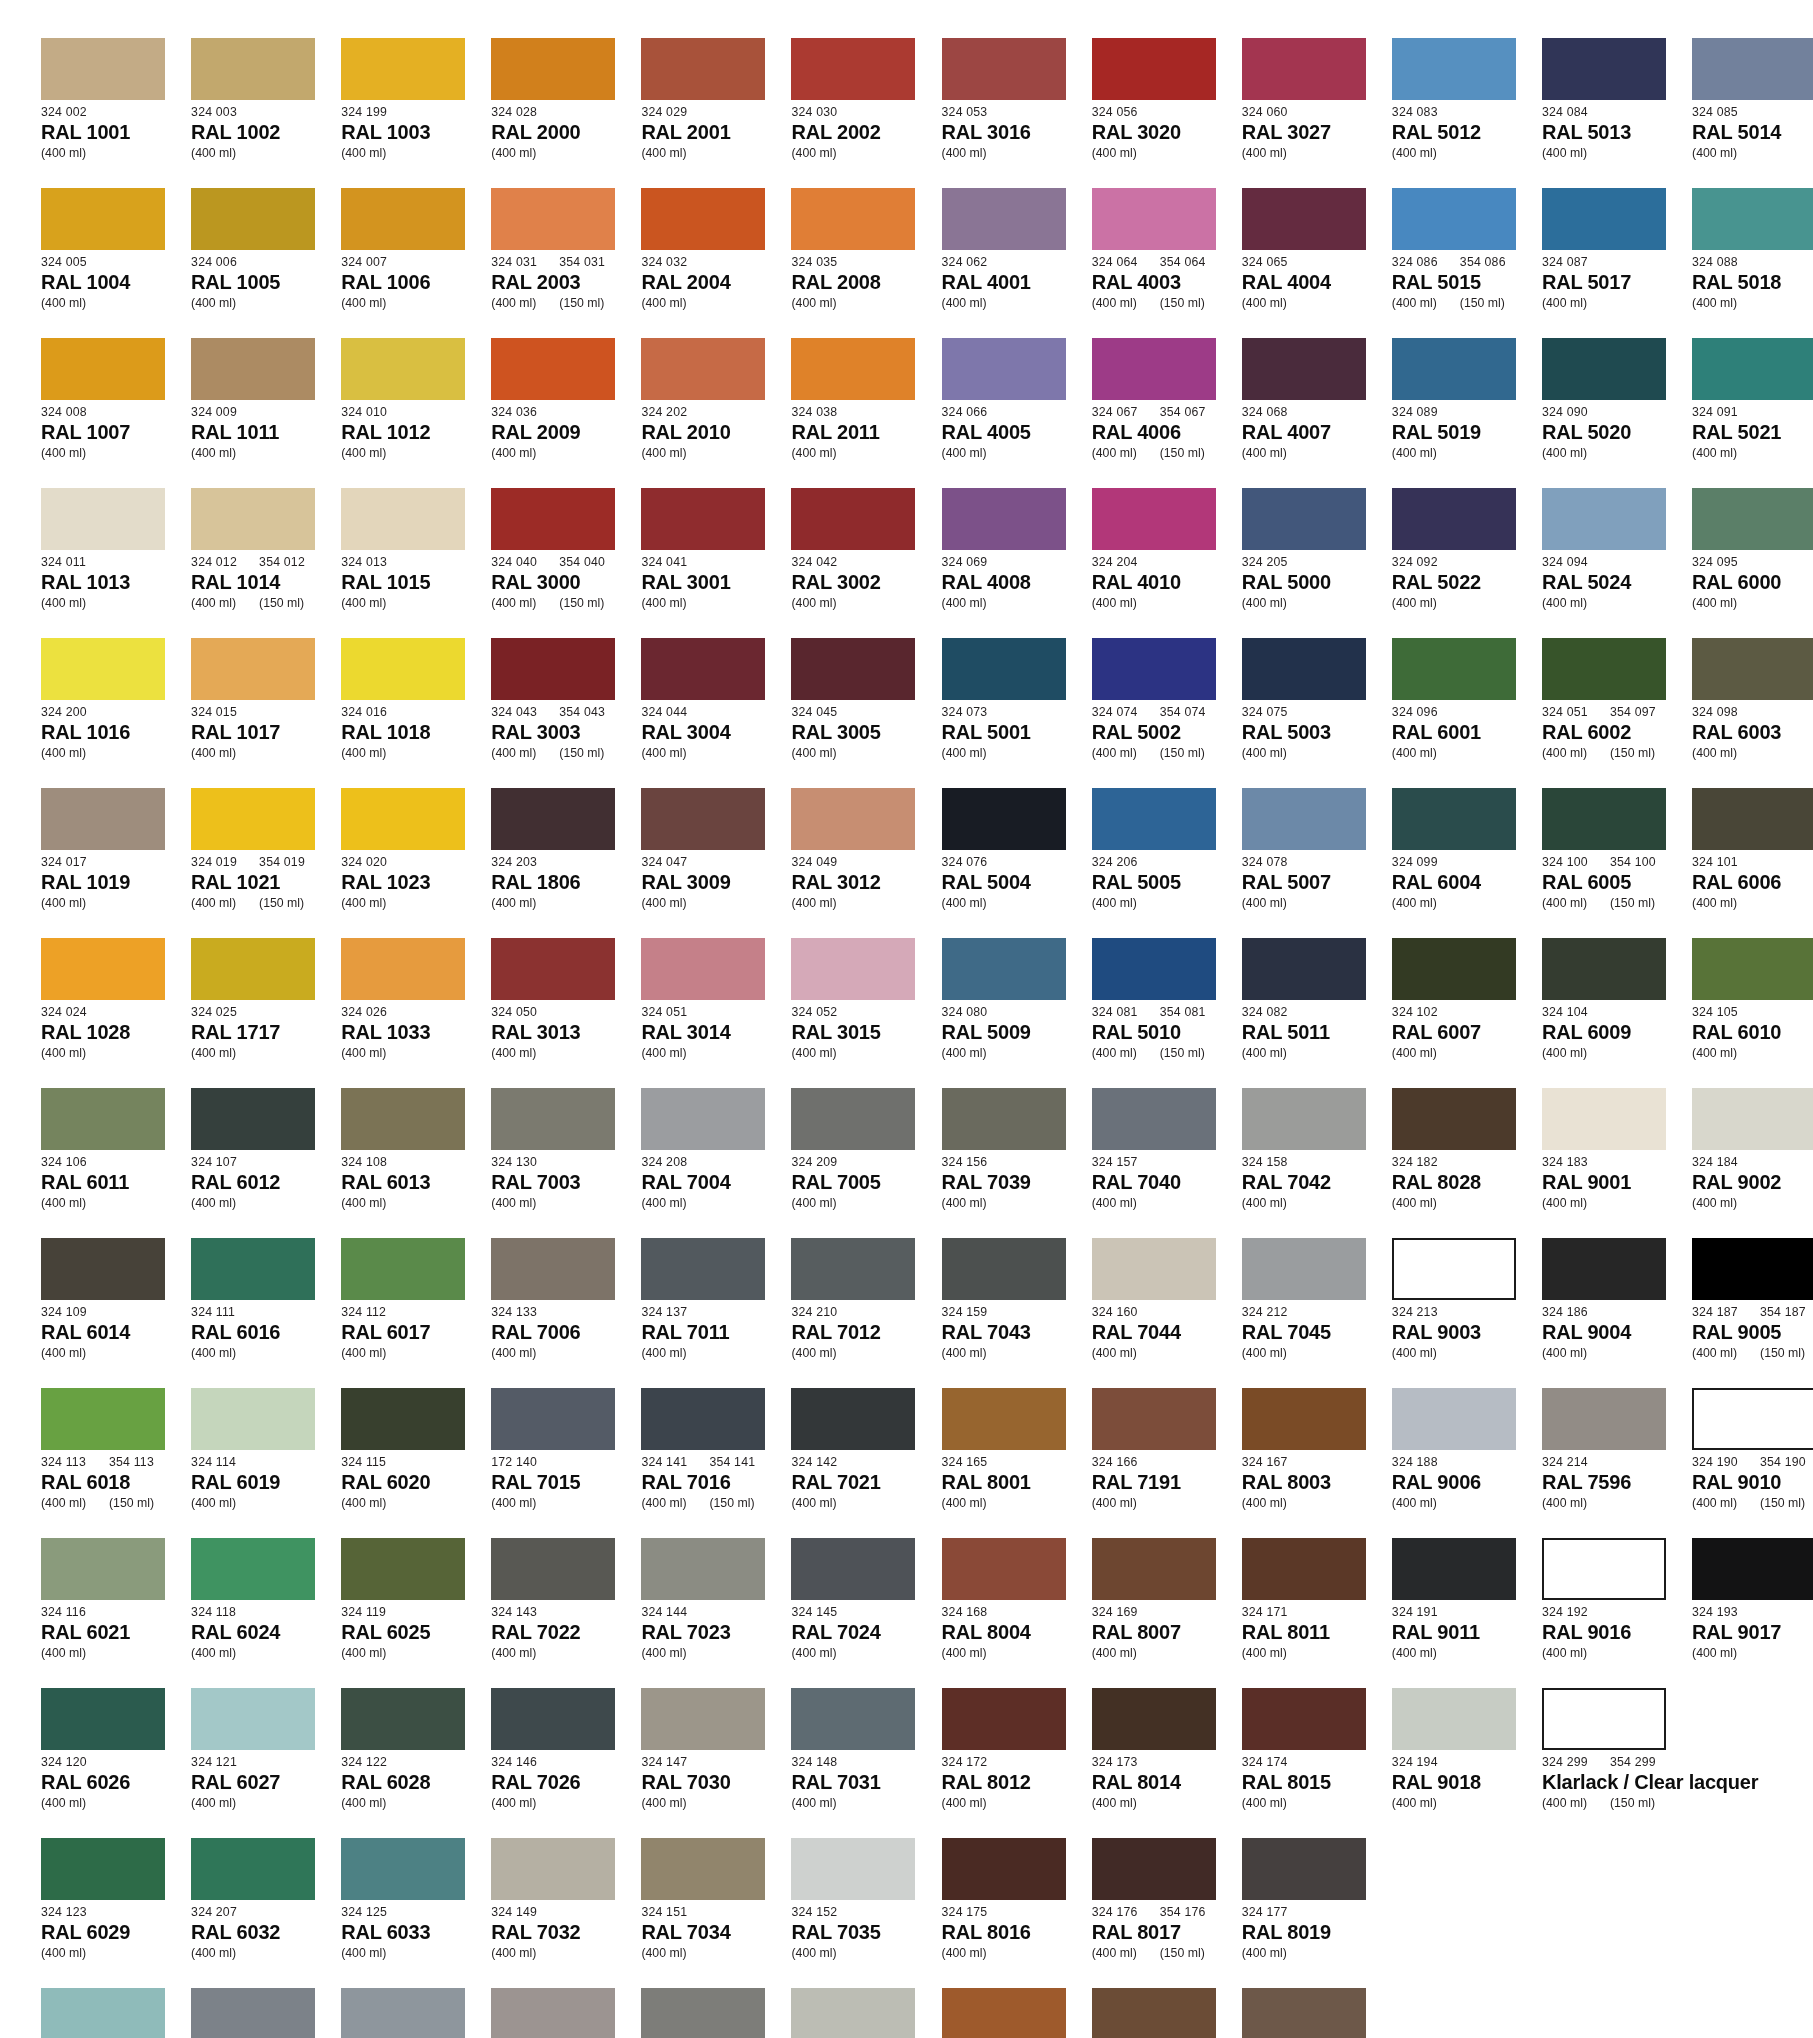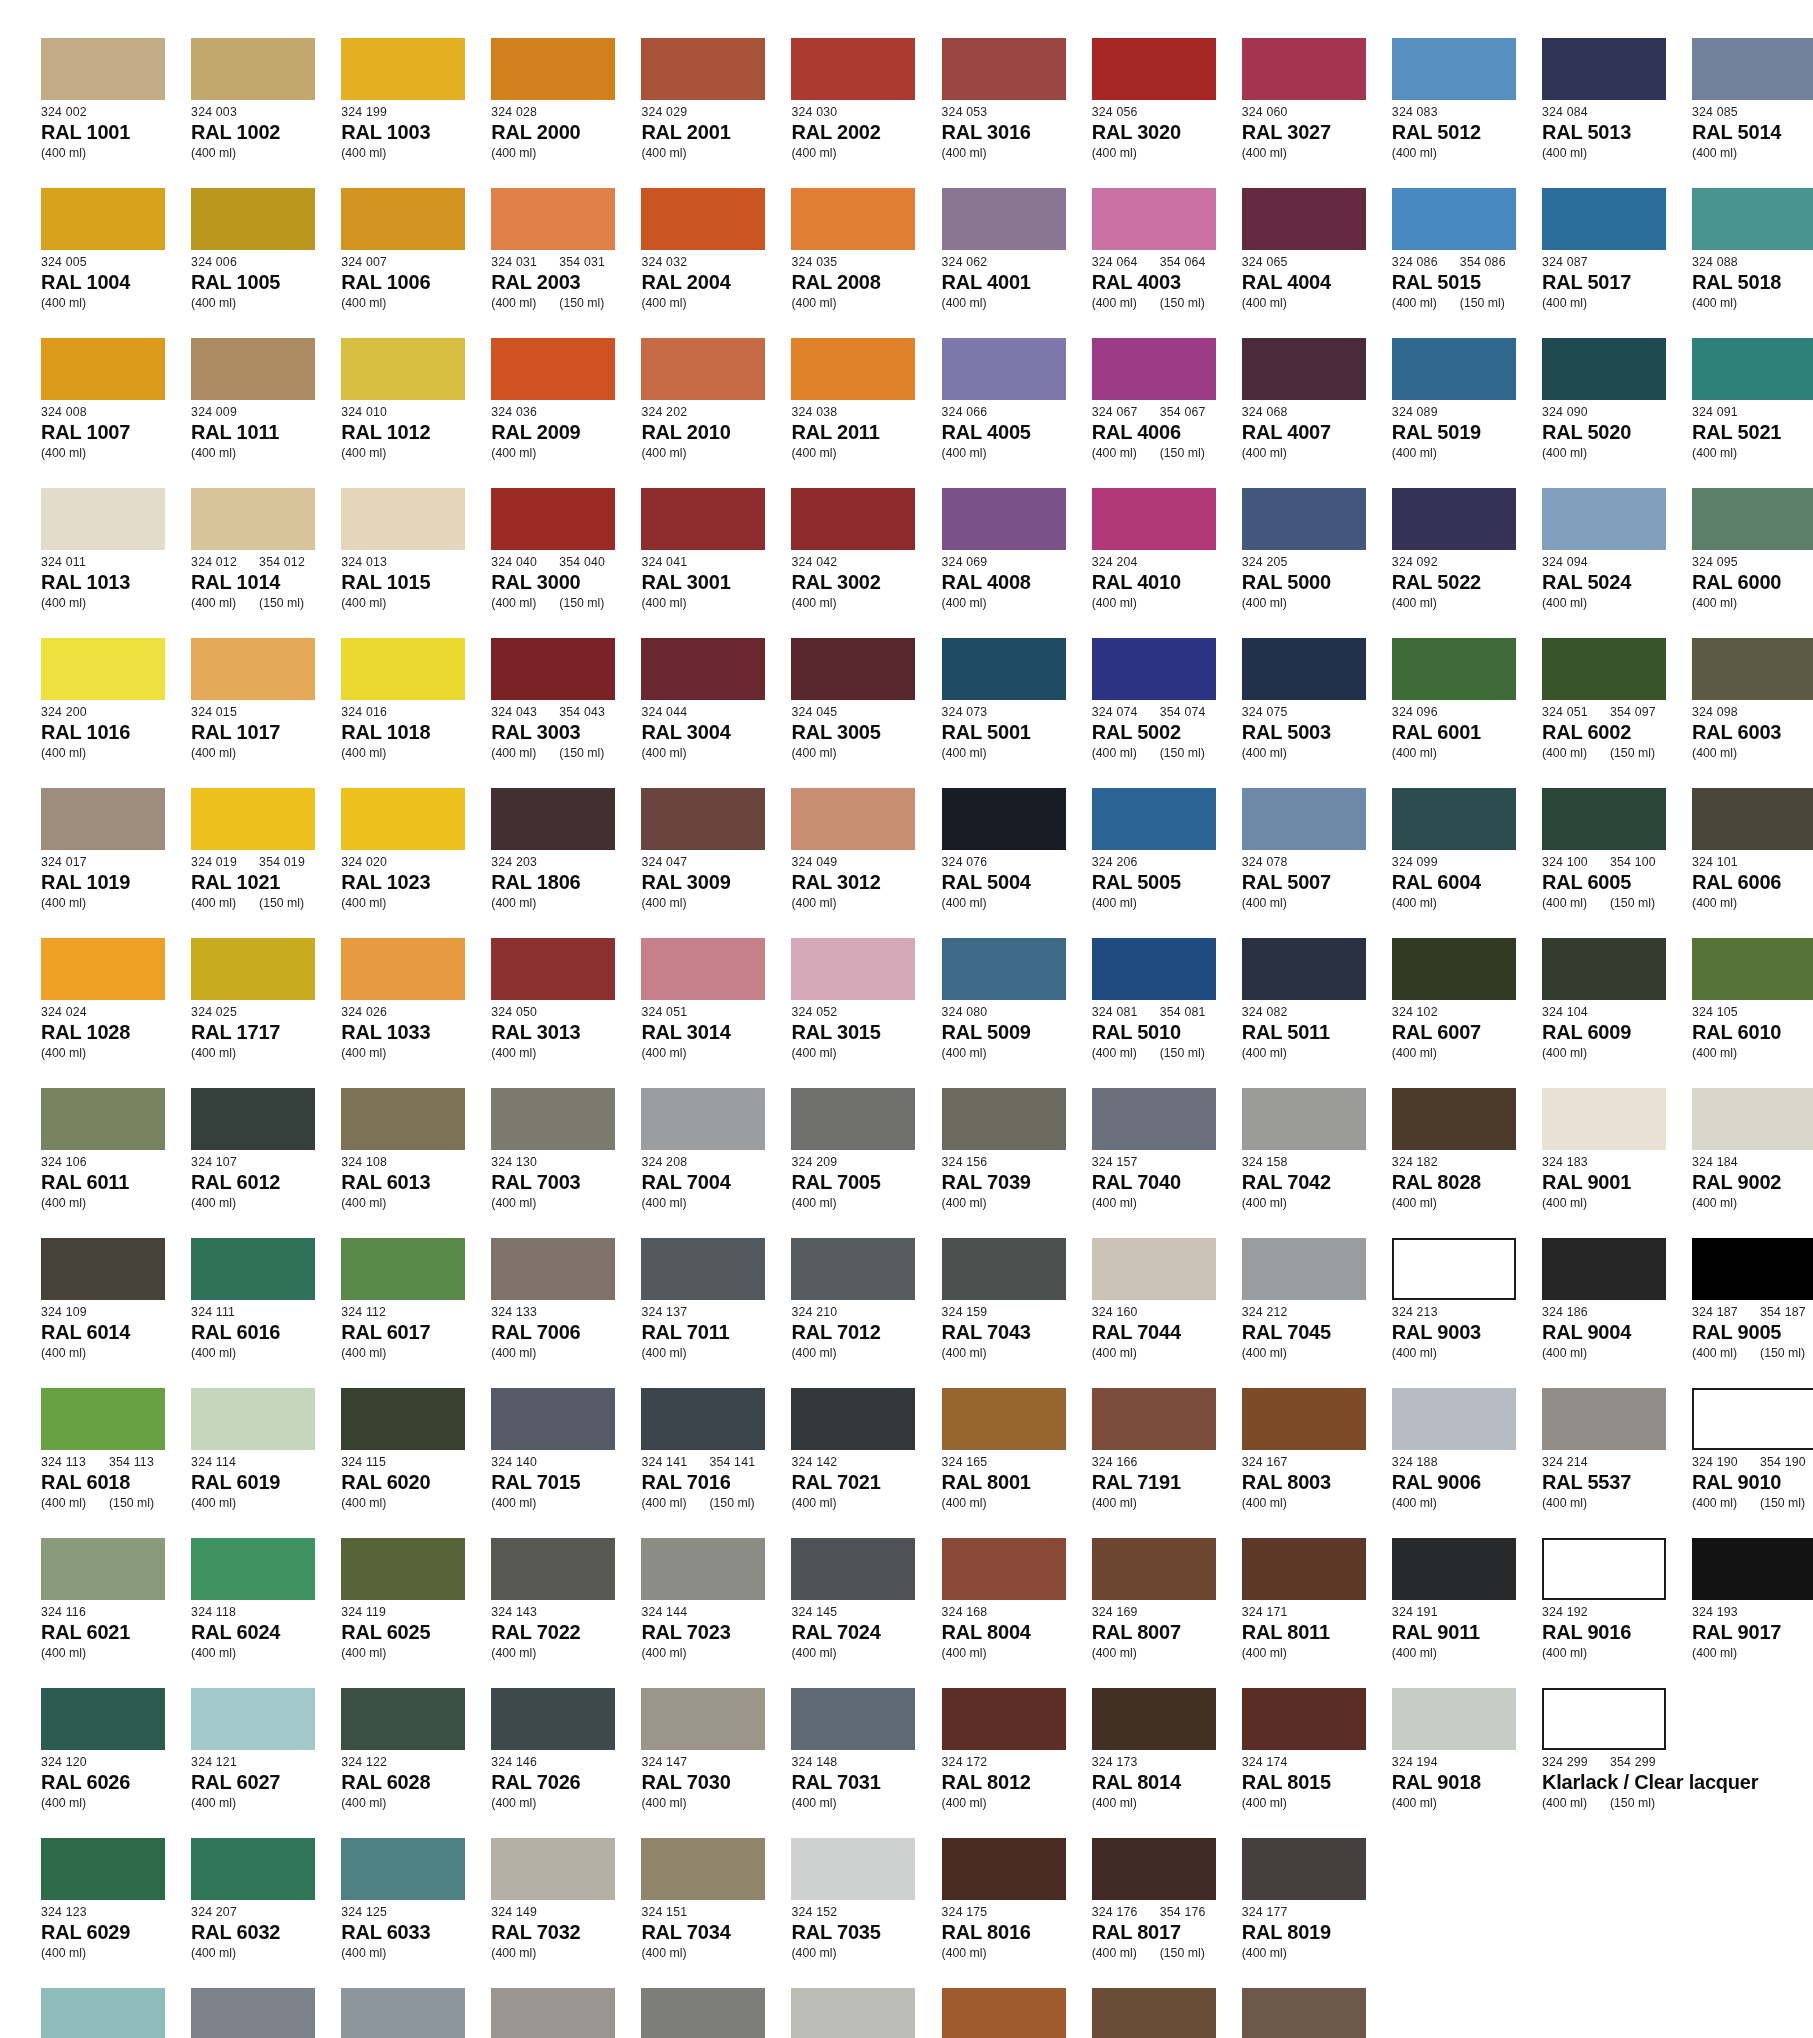--- a/index.html
+++ b/index.html
@@ -1433,21 +1433,21 @@
         </div>
         <div class="name">RAL 6020</div>
         <div class="vols">
           <span class="vol-a">(400 ml)</span>
           <span class="vol-b"></span>
         </div>
       </div>
       <div class="cell">
         <div class="swatch" style="background-color: rgb(84, 91, 102);"></div>
         <div class="codes">
-          <span class="code-a">324 140</span>
+          <span class="code-a">172 140</span>
           <span class="code-b"></span>
         </div>
         <div class="name">RAL 7015</div>
         <div class="vols">
           <span class="vol-a">(400 ml)</span>
           <span class="vol-b"></span>
         </div>
       </div>
       <div class="cell">
         <div class="swatch" style="background-color: rgb(60, 68, 76);"></div>
@@ -1520,21 +1520,21 @@
           <span class="vol-a">(400 ml)</span>
           <span class="vol-b"></span>
         </div>
       </div>
       <div class="cell">
         <div class="swatch" style="background-color: rgb(146, 140, 134);"></div>
         <div class="codes">
           <span class="code-a">324 214</span>
           <span class="code-b"></span>
         </div>
-        <div class="name">RAL 5537</div>
+        <div class="name">RAL 7596</div>
         <div class="vols">
           <span class="vol-a">(400 ml)</span>
           <span class="vol-b"></span>
         </div>
       </div>
       <div class="cell">
         <div class="swatch bordered"></div>
         <div class="codes">
           <span class="code-a">324 190</span>
           <span class="code-b">354 190</span>

